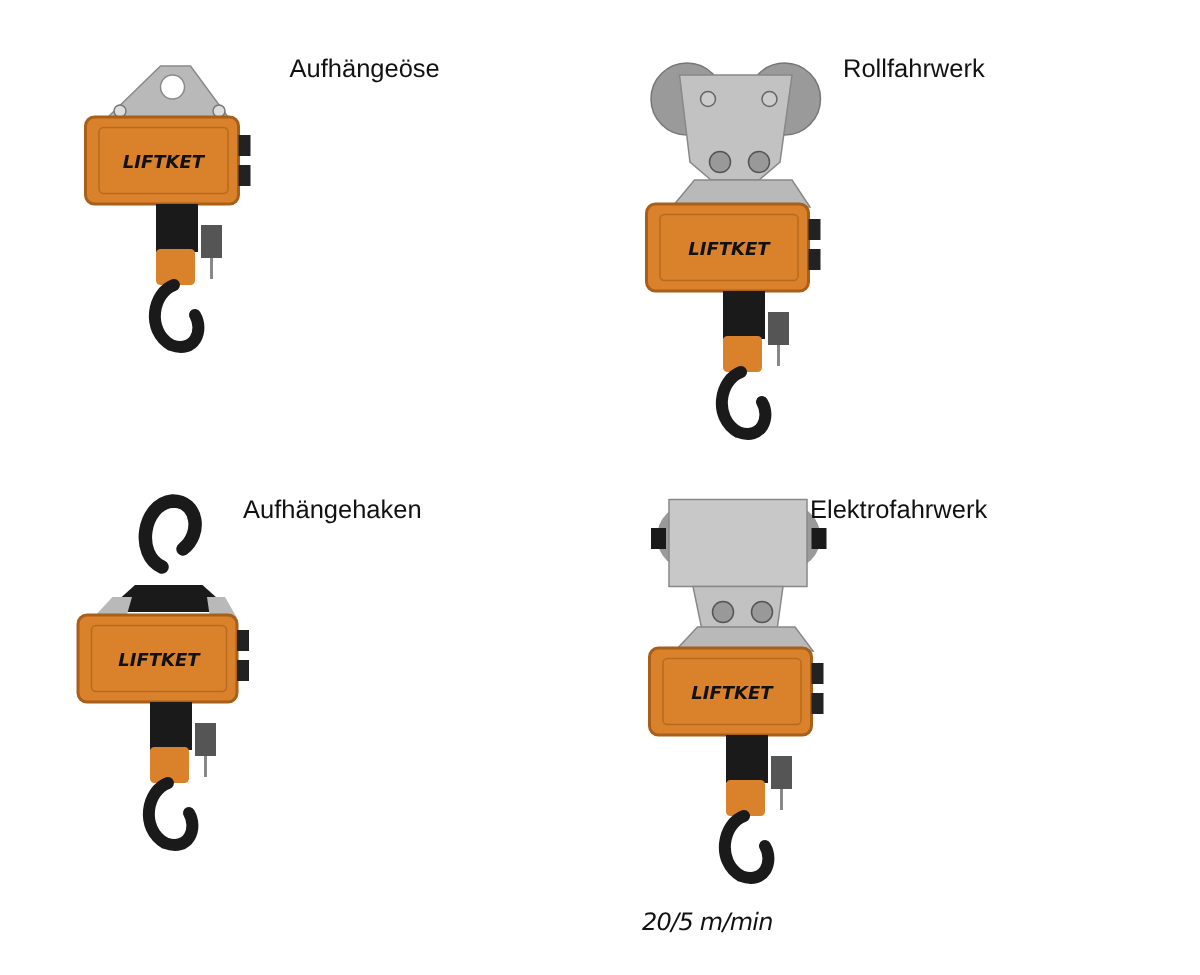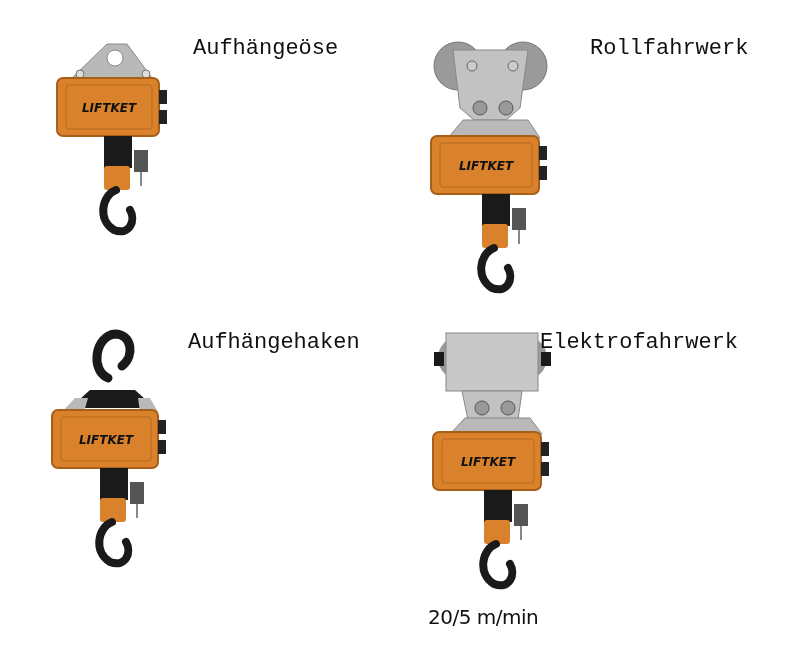--- a/index.html
+++ b/index.html
@@ -1,18 +1,18 @@
 <!DOCTYPE html>
 <html><head>
 <meta charset="utf-8">
 <style>
   html, body { margin: 0; padding: 0; background: #ffffff; }
   body { width: 800px; height: 650px; position: relative; overflow: hidden; font-family: "Liberation Sans", sans-serif; }
-  .label { position: absolute; font-size: 22px; color: #111111; font-family: Liberation Mono, monospace; white-space: nowrap; }
-  .speed { position: absolute; font-size: 20px; color: #111111; font-family: "DejaVu Sans", sans-serif; letter-spacing: -0.5px; }
+  .label { position: absolute; font-size: 17px; color: #111111; font-family: Liberation Sans, sans-serif; white-space: nowrap; }
+  .speed { position: absolute; font-size: 16px; font-style: italic; color: #111111; font-family: "DejaVu Sans", sans-serif; letter-spacing: -0.5px; }
   .hoist { position: absolute; font-style: italic; }
   svg { display: block; }
 </style>
 </head>
 <body>
 
 <div class="hoist" style="left:52px;top:40px;">
   <svg width="120" height="200" viewBox="0 0 120 200">
 
     <path d="M20 38 L55 4 L75 4 L100 38 Z" fill="#b9b9b9" stroke="#8a8a8a"></path>
@@ -52,41 +52,41 @@
     <text x="58" y="132" text-anchor="middle" font-family="DejaVu Sans, sans-serif" font-weight="bold" font-size="12" fill="#111">LIFTKET</text>
     <rect x="111" y="108" width="8" height="14" fill="#222"></rect>
     <rect x="111" y="128" width="8" height="14" fill="#222"></rect>
     <rect x="54" y="156" width="28" height="32" fill="#1a1a1a"></rect>
     <rect x="54" y="186" width="26" height="24" rx="3" fill="#D9822B"></rect>
     <rect x="84" y="170" width="14" height="22" fill="#555"></rect>
     <line x1="91" y1="192" x2="91" y2="206" stroke="#888" stroke-width="2"></line>
     <path d="M66 210 C52 215 47 240 64 250 C80 256 86 240 80 230" fill="none" stroke="#1a1a1a" stroke-width="8" stroke-linecap="round"></path>
   </svg>
 </div>
-<div class="label" style="left:590px;top:36px;">Rollfahrwerk</div>
+<div class="label" style="left:562px;top:36px;">Rollfahrwerk</div>
 
 <div class="hoist" style="left:50px;top:328px;">
   <svg width="120" height="250" viewBox="0 0 120 250">
     <path d="M58 50 C40 42 45 8 65 6 C82 6 85 28 72 38" fill="none" stroke="#1a1a1a" stroke-width="9" stroke-linecap="round"></path>
     <path d="M20 80 L40 62 L85 62 L105 80 Z" fill="#1a1a1a"></path>
     <path d="M12 84 L25 70 L38 70 L34 84 Z" fill="#b9b9b9"></path>
     <path d="M90 84 L88 70 L100 70 L108 84 Z" fill="#b9b9b9"></path>
     <rect x="2" y="82" width="106" height="58" rx="6" fill="#D9822B" stroke="#a85f1a" stroke-width="2"></rect>
     <rect x="11" y="89" width="90" height="44" rx="3" fill="none" stroke="#b86a1e"></rect>
     <text x="56" y="116" text-anchor="middle" font-family="DejaVu Sans, sans-serif" font-weight="bold" font-size="12" fill="#111">LIFTKET</text>
     <rect x="108" y="92" width="8" height="14" fill="#222"></rect>
     <rect x="108" y="112" width="8" height="14" fill="#222"></rect>
     <rect x="50" y="140" width="28" height="32" fill="#1a1a1a"></rect>
     <rect x="50" y="170" width="26" height="24" rx="3" fill="#D9822B"></rect>
     <rect x="80" y="154" width="14" height="22" fill="#555"></rect>
     <line x1="87" y1="176" x2="87" y2="190" stroke="#888" stroke-width="2"></line>
     <path d="M62 194 C48 199 43 224 60 234 C76 240 82 224 76 214" fill="none" stroke="#1a1a1a" stroke-width="8" stroke-linecap="round"></path>
   </svg>
 </div>
-<div class="label" style="left:188px;top:330px;">Aufhängehaken</div>
+<div class="label" style="left:162px;top:330px;">Aufhängehaken</div>
 
 <div class="hoist" style="left:430px;top:330px;">
   <svg width="130" height="265" viewBox="0 0 130 265">
     <circle cx="30" cy="28" r="22" fill="#9a9a9a"></circle>
     <circle cx="95" cy="28" r="22" fill="#9a9a9a"></circle>
     <rect x="4" y="22" width="10" height="14" fill="#1a1a1a"></rect>
     <rect x="111" y="22" width="10" height="14" fill="#1a1a1a"></rect>
     <rect x="16" y="3" width="92" height="58" fill="#c8c8c8" stroke="#888"></rect>
     <path d="M32 61 L92 61 L88 90 L38 90 Z" fill="#c2c2c2" stroke="#888"></path>
     <circle cx="52" cy="78" r="7" fill="#999" stroke="#555"></circle>

